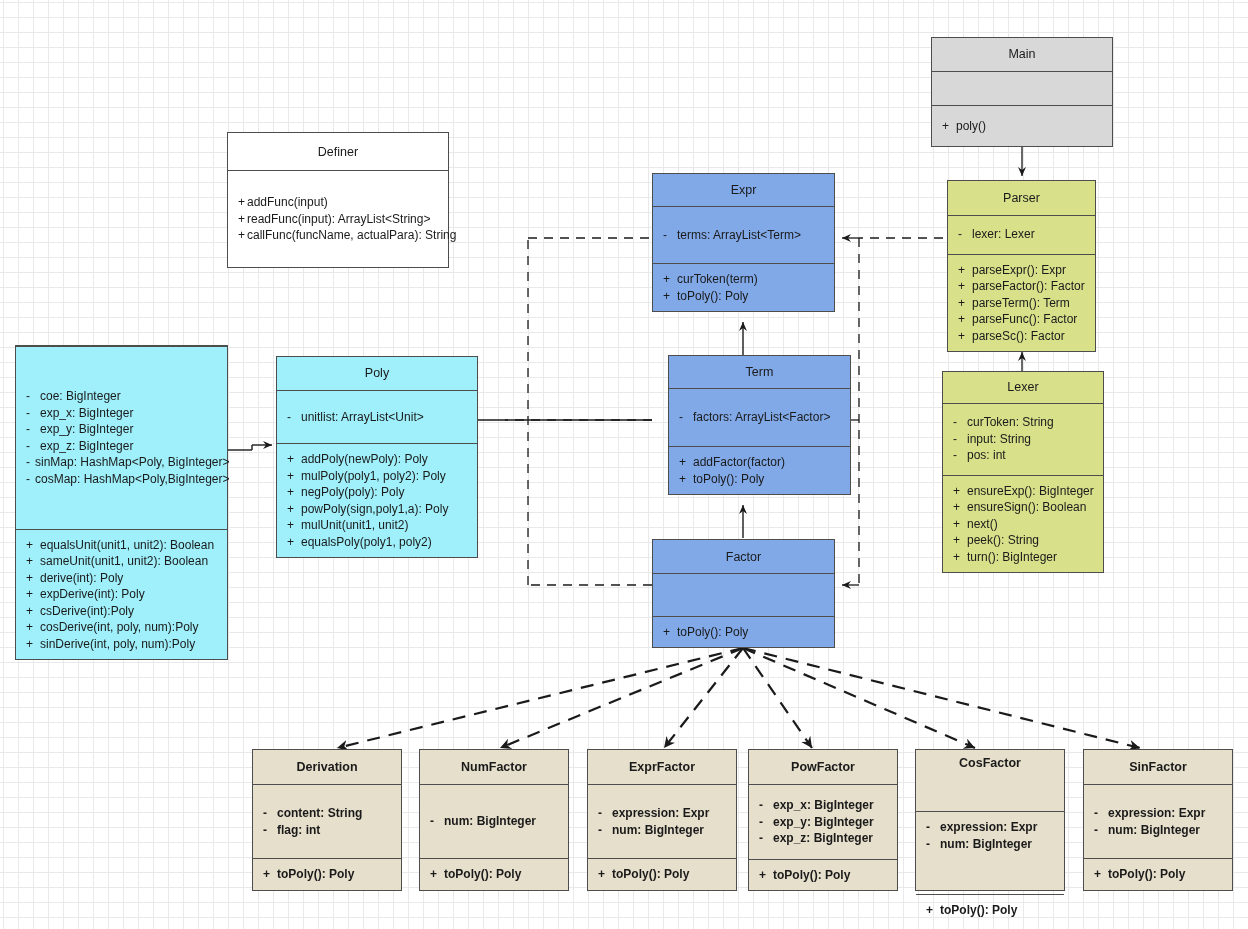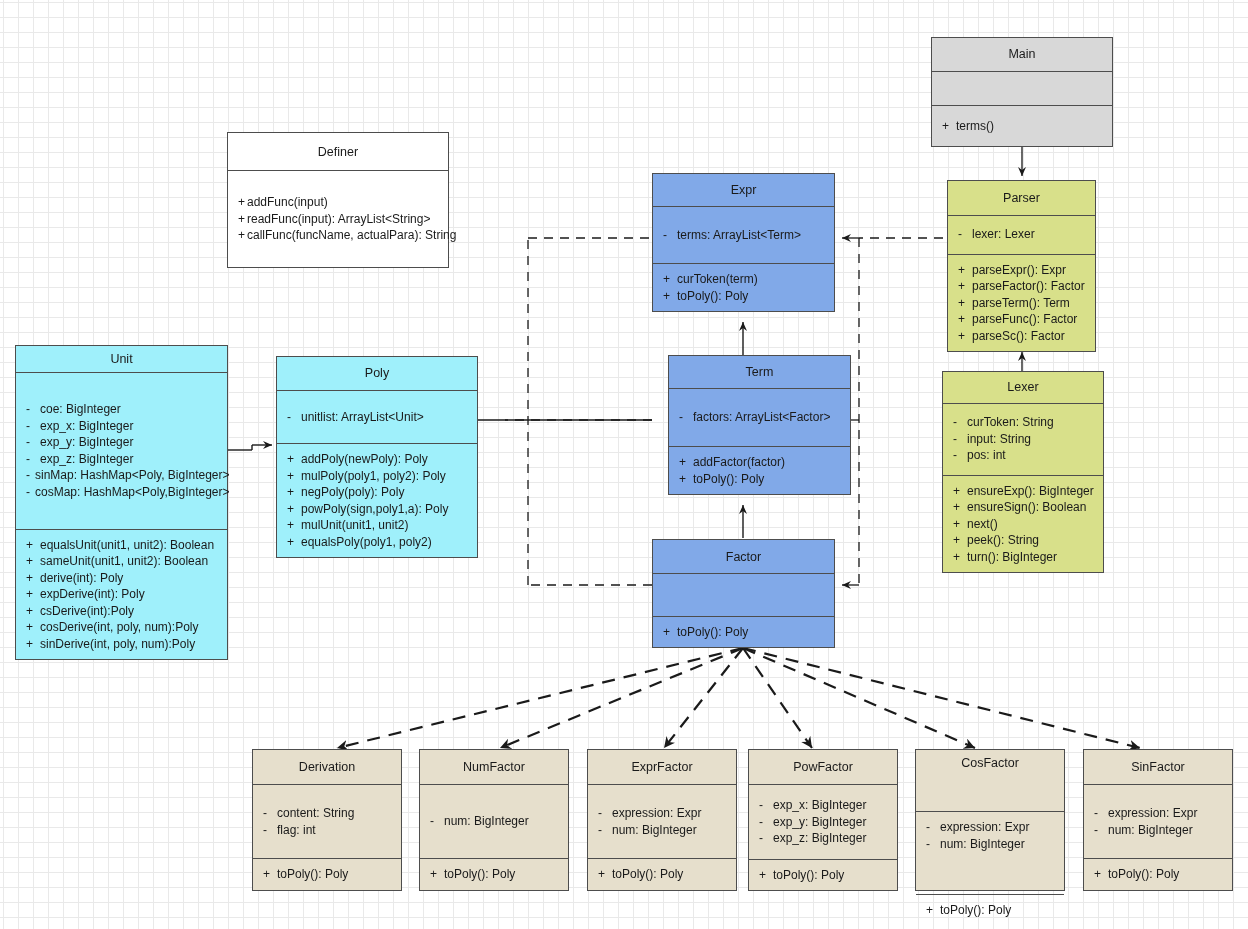--- a/index.html
+++ b/index.html
@@ -57,21 +57,21 @@
   }
   .cls .row .vis { display: inline-block; width: 14px; flex: none; }
   .cls .row .txt { display: inline-block; }
   .cls .row.nogap .vis { width: 9px; }
 
   .c-grey  { background: #d8d8d8; }
   .c-white { background: #ffffff; }
   .c-cyan  { background: #9ff0fb; }
   .c-blue  { background: #81a9e8; }
   .c-olive { background: #d8e08a; }
-  .c-beige { background: #e6dfcc; }
+  .c-beige { background: #e6dfcc; font-weight: bold; }
 </style>
 </head>
 <body>
 
 <div id="canvas">
 
   <svg id="edges" xmlns="http://www.w3.org/2000/svg">
     <defs>
       <marker id="openArrow" markerWidth="12" markerHeight="12" refX="9" refY="4" orient="auto" markerUnits="userSpaceOnUse">
         <path d="M0,0 L9,4 L0,8 L3,4 z" fill="#1a1a1a"></path>
@@ -114,21 +114,21 @@
     <line x1="743" y1="648" x2="975" y2="748" stroke="#1a1a1a" stroke-width="2.2" stroke-dasharray="13,9" marker-end="url(#bigArrow)"></line>
     <line x1="743" y1="648" x2="1140" y2="748" stroke="#1a1a1a" stroke-width="2.2" stroke-dasharray="13,9" marker-end="url(#bigArrow)"></line>
   </svg>
 
   <div class="cls c-grey" style="left:931px; top:37px; width:182px; height:110px;">
     <div class="title" style="height:33px;">Main</div>
     <div class="sep compart" style="height:35px;"></div>
     <div class="sep compart" style="height:41px;">
       <div class="row">
         <span class="vis">+</span>
-        <span class="txt">terms()</span>
+        <span class="txt">poly()</span>
       </div>
     </div>
   </div>
 
   <div class="cls c-white" style="left:227px; top:132px; width:222px; height:136px;">
     <div class="title" style="height:37px;">Definer</div>
     <div class="sep compart" style="flex:1;">
       <div class="row nogap">
         <span class="vis">+</span>
         <span class="txt">addFunc(input)</span>
@@ -210,21 +210,20 @@
         <span class="txt">peek(): String</span>
       </div>
       <div class="row">
         <span class="vis">+</span>
         <span class="txt">turn(): BigInteger</span>
       </div>
     </div>
   </div>
 
   <div class="cls c-cyan" style="left:15px; top:345px; width:213px; height:315px;">
-    <div class="title" style="height:29px;">Unit</div>
     <div class="sep compart" style="height:186px;">
       <div class="row">
         <span class="vis">-</span>
         <span class="txt">coe: BigInteger</span>
       </div>
       <div class="row">
         <span class="vis">-</span>
         <span class="txt">exp_x: BigInteger</span>
       </div>
       <div class="row">

